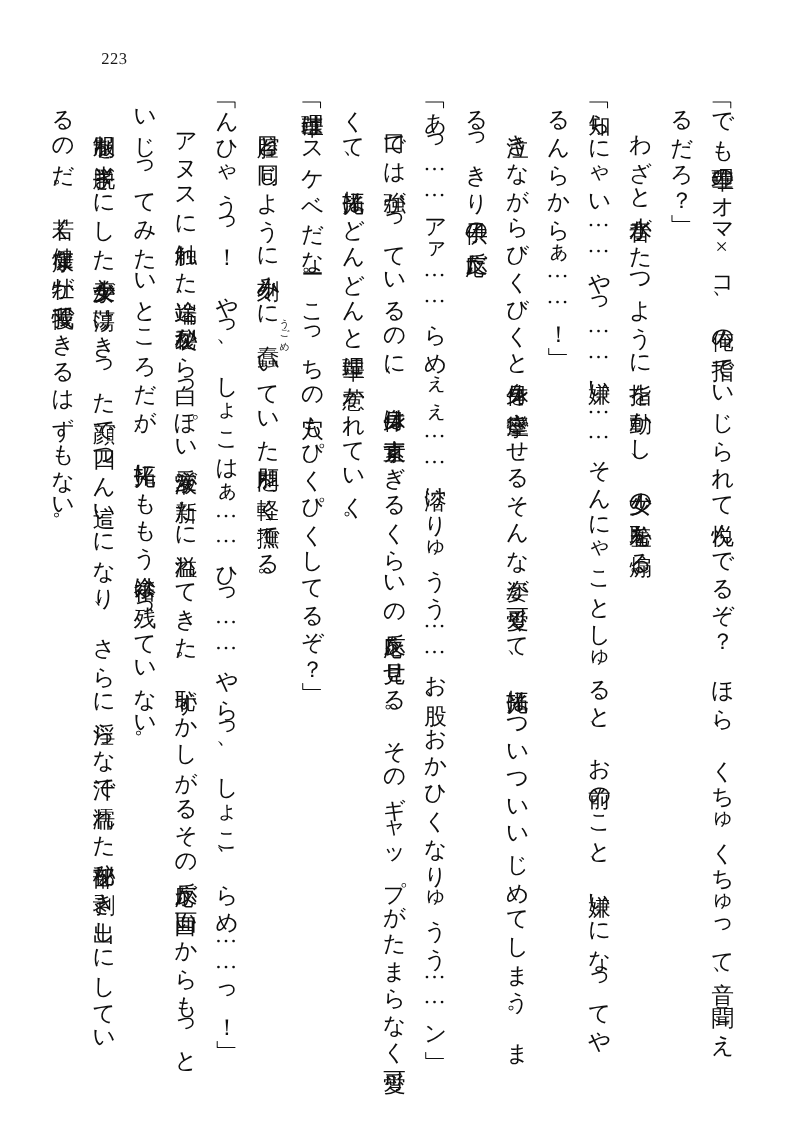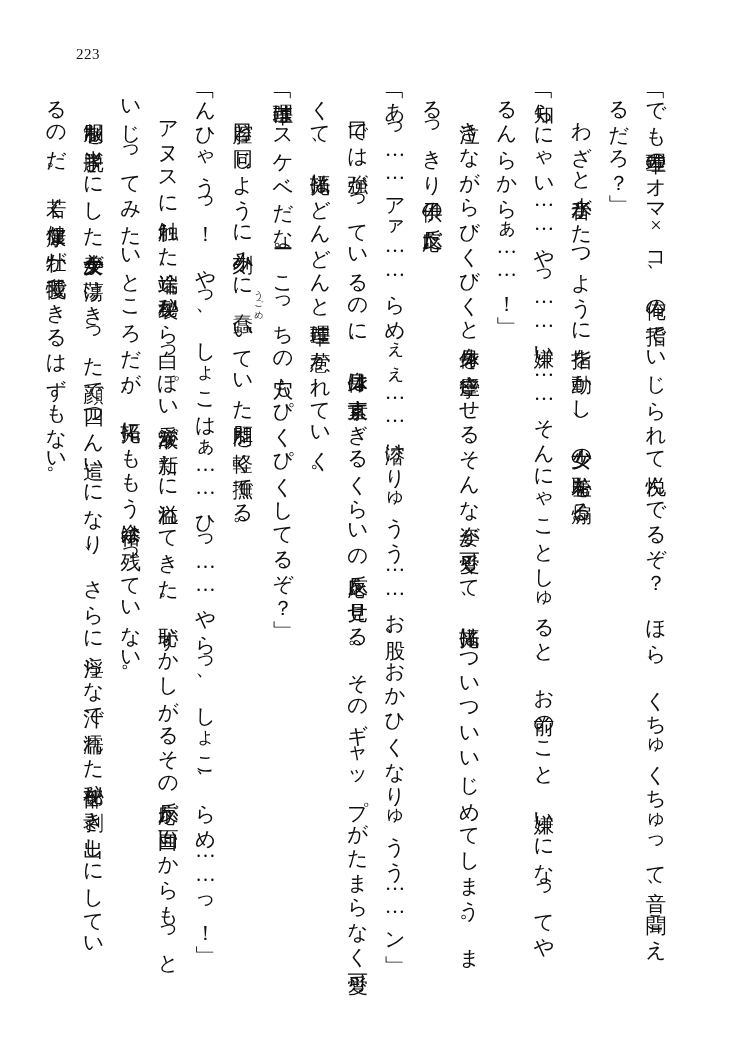--- a/index.html
+++ b/index.html
@@ -17,21 +17,21 @@
   .page {
     position: relative;
     width: 736px;
     height: 1038px;
     background: #ffffff;
     box-sizing: border-box;
   }
   .page-number {
     position: absolute;
     top: 46px;
-    left: 76px;
+    left: 92px;
     font-size: 15px;
     letter-spacing: 0.5px;
     color: #161616;
     font-family: "Liberation Serif", "DejaVu Serif", serif;
   }
   .body-text {
     position: absolute;
     top: 86px;
     left: 64px;
     width: 610px;

